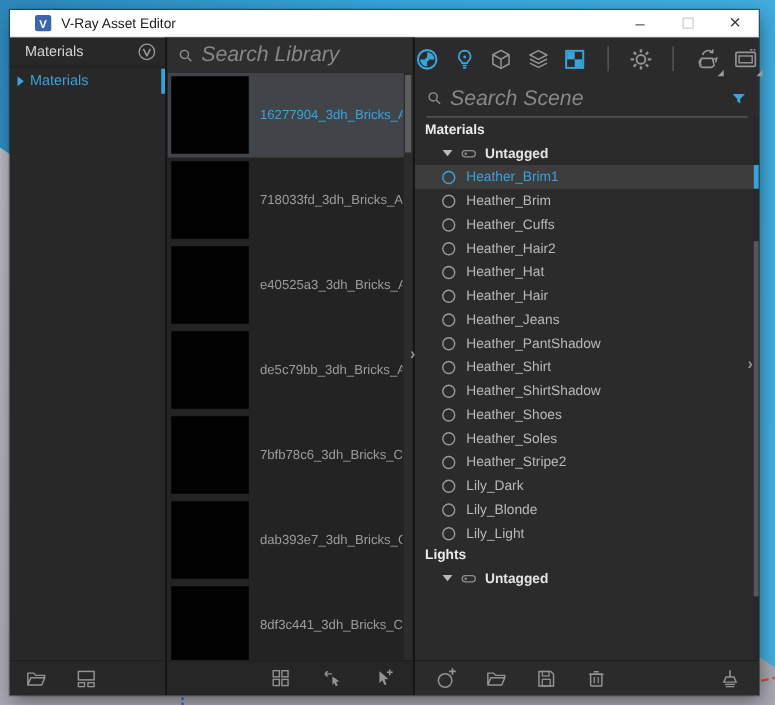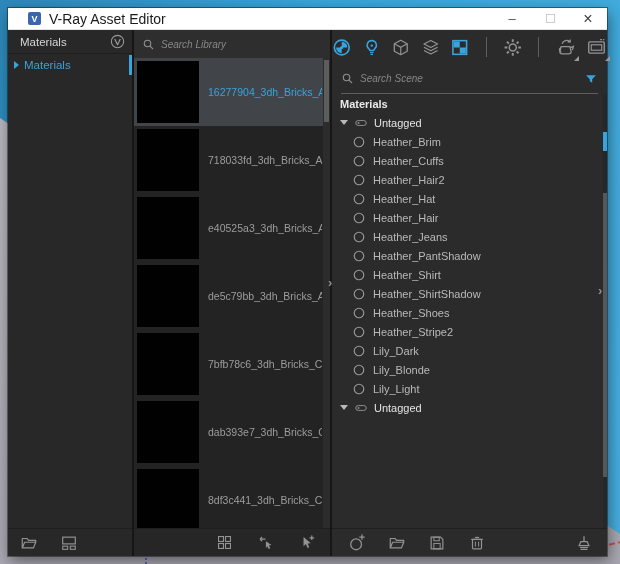--- a/index.html
+++ b/index.html
@@ -18,21 +18,21 @@
 
   
   .window{position:absolute;left:8px;top:8px;width:599px;height:548px;
     display:flex;flex-direction:column;background:var(--panel);
     box-shadow:0 0 0 1px rgba(0,0,0,.4),2px 5px 14px rgba(0,0,0,.45);}
   .titlebar{height:22px;background:#ffffff;border-bottom:1px solid #e2e2e2;
     display:flex;align-items:center;padding-left:20px;flex:none;}
   .logo{width:13px;height:13px;border-radius:2px;background:#3a66ad;color:#fff;
     font-size:9px;font-weight:bold;display:flex;align-items:center;justify-content:center;
     margin-right:8px;}
-  .title{font-size:14px;color:#1b1b1b;}
+  .title{font-size:11px;color:#1b1b1b;}
   .tb-ctrls{margin-left:auto;display:flex;height:100%;}
   .tb-btn{width:38px;height:100%;display:flex;align-items:center;justify-content:center;
     font-size:14px;color:#3c3c3c;}
   .tb-btn.minb{font-size:13px;color:#4a4a4a;}
   .max-box{width:9px;height:9px;border:1px solid #cdcdcd;display:block;}
   .tb-btn.closeb{font-size:16px;}
 
   .content{flex:1;display:flex;min-height:0;position:relative;justify-content:center;}
 
   
@@ -51,21 +51,21 @@
     padding-left:12px;border-top:1px solid #1f1f1f;}
   .lp-footer .ic,.mid-footer .ic,.rt-footer .ic{width:18px;height:18px;color:var(--gray-ic);}
 
   
   .mid{width:198px;flex:none;display:flex;flex-direction:column;background:#262626;
     border-right:2px solid #161616;position:relative;}
   .searchbar{height:28px;flex:none;display:flex;align-items:center;gap:6px;
     padding:0 8px;background:#2e2e2e;}
   .searchbar .ic{width:13px;height:13px;color:#8f8f8f;flex:none;}
   .search-input{flex:1;min-width:0;background:transparent;border:0;outline:none;
-    color:#cfcfcf;font-size:10px;font-family:"Liberation Sans",sans-serif;}
+    color:#cfcfcf;font-size:17px;font-family:"Liberation Sans",sans-serif;}
   .search-input::placeholder{color:#878787;font-style:italic;}
   .lib-list{flex:1;overflow:hidden;background:#232323;}
   .lib-row{height:68px;display:flex;align-items:center;padding:0 8px 0 3px;}
   .lib-row.selected{background:#41454a;}
   .thumb{width:62px;height:62px;background:#010101;flex:none;}
   .lib-label{margin-left:9px;font-size:10.5px;color:#9c9c9c;white-space:nowrap;overflow:hidden;}
   .lib-row.selected .lib-label{color:var(--accent);}
   .mid-scroll{position:absolute;right:0;top:28px;bottom:28px;width:7px;background:#2c2c2c;}
   .mid-scroll .thumb-bar{position:absolute;left:1px;right:1px;top:2px;height:62px;background:#5d5d5d;}
   .mid-footer{height:28px;flex:none;display:flex;align-items:center;gap:24px;
@@ -81,22 +81,22 @@
   .sep{width:1px;height:20px;background:#5f5f5f;margin:0 6px;}
   .dd{position:relative;display:block;}
   .dd::after{content:"";position:absolute;right:-3px;bottom:-3px;
     border-left:5px solid transparent;border-bottom:5px solid #9a9a9a;}
   .rt-search{height:30px;flex:none;display:flex;align-items:center;gap:6px;
     margin:0 9px;border-bottom:1px solid #5e5e5e;}
   .rt-search .ic{width:13px;height:13px;color:#8f8f8f;flex:none;}
   .rt-search .filter{width:14px;height:14px;color:var(--accent);}
   .rt-list{flex:1;position:relative;overflow:hidden;padding-top:2px;font-size:11px;}
   .sec-h{height:17px;line-height:17px;padding-left:8px;color:#eaeaea;font-weight:bold;}
-  .grp{height:19px;display:flex;align-items:center;gap:6px;padding-left:8px;
-    color:#e4e4e4;font-weight:normal;}
+  .grp{height:19px;display:flex;align-items:center;gap:6px;padding-left:22px;
+    color:#e4e4e4;font-weight:bold;}
   .tri-down{width:0;height:0;border-left:4px solid transparent;border-right:4px solid transparent;
     border-top:5px solid #b9b9b9;}
   .grp .ic{width:14px;height:14px;color:#8f8f8f;}
   .srow{height:19px;display:flex;align-items:center;gap:7px;padding-left:20px;
     color:#b9b9b9;position:relative;}
   .srow .ic{width:14px;height:14px;color:#9a9a9a;flex:none;}
   .srow.selected{background:#3d3d3d;color:var(--accent);}
   .srow.selected .ic{color:var(--accent);}
   .srow.selected::after{content:"";position:absolute;right:0;top:0;bottom:0;width:3px;
     background:var(--accent);}
@@ -393,20 +393,26 @@
         <div class="rt-list">
           <div class="sec-h">Materials</div>
           <div class="grp">
             <span class="tri-down"></span>
             <svg class="ic">
                 <use href="#i-tag"></use>
               </svg>
             <span>Untagged</span>
           </div>
 
+          <div class="srow selected">
+            <svg class="ic">
+                <use href="#i-circle"></use>
+              </svg>
+            <span>Heather_Brim1</span>
+          </div>
           <div class="srow">
             <svg class="ic">
                 <use href="#i-circle"></use>
               </svg>
             <span>Heather_Brim</span>
           </div>
           <div class="srow">
             <svg class="ic">
                 <use href="#i-circle"></use>
               </svg>
@@ -457,20 +463,26 @@
           <div class="srow">
             <svg class="ic">
                 <use href="#i-circle"></use>
               </svg>
             <span>Heather_Shoes</span>
           </div>
           <div class="srow">
             <svg class="ic">
                 <use href="#i-circle"></use>
               </svg>
+            <span>Heather_Soles</span>
+          </div>
+          <div class="srow">
+            <svg class="ic">
+                <use href="#i-circle"></use>
+              </svg>
             <span>Heather_Stripe2</span>
           </div>
           <div class="srow">
             <svg class="ic">
                 <use href="#i-circle"></use>
               </svg>
             <span>Lily_Dark</span>
           </div>
           <div class="srow">
             <svg class="ic">
@@ -478,20 +490,21 @@
               </svg>
             <span>Lily_Blonde</span>
           </div>
           <div class="srow">
             <svg class="ic">
                 <use href="#i-circle"></use>
               </svg>
             <span>Lily_Light</span>
           </div>
 
+          <div class="sec-h">Lights</div>
           <div class="grp">
             <span class="tri-down"></span>
             <svg class="ic">
                 <use href="#i-tag"></use>
               </svg>
             <span>Untagged</span>
           </div>
 
           <div class="rt-scroll">
             <span class="sel-seg"></span>

